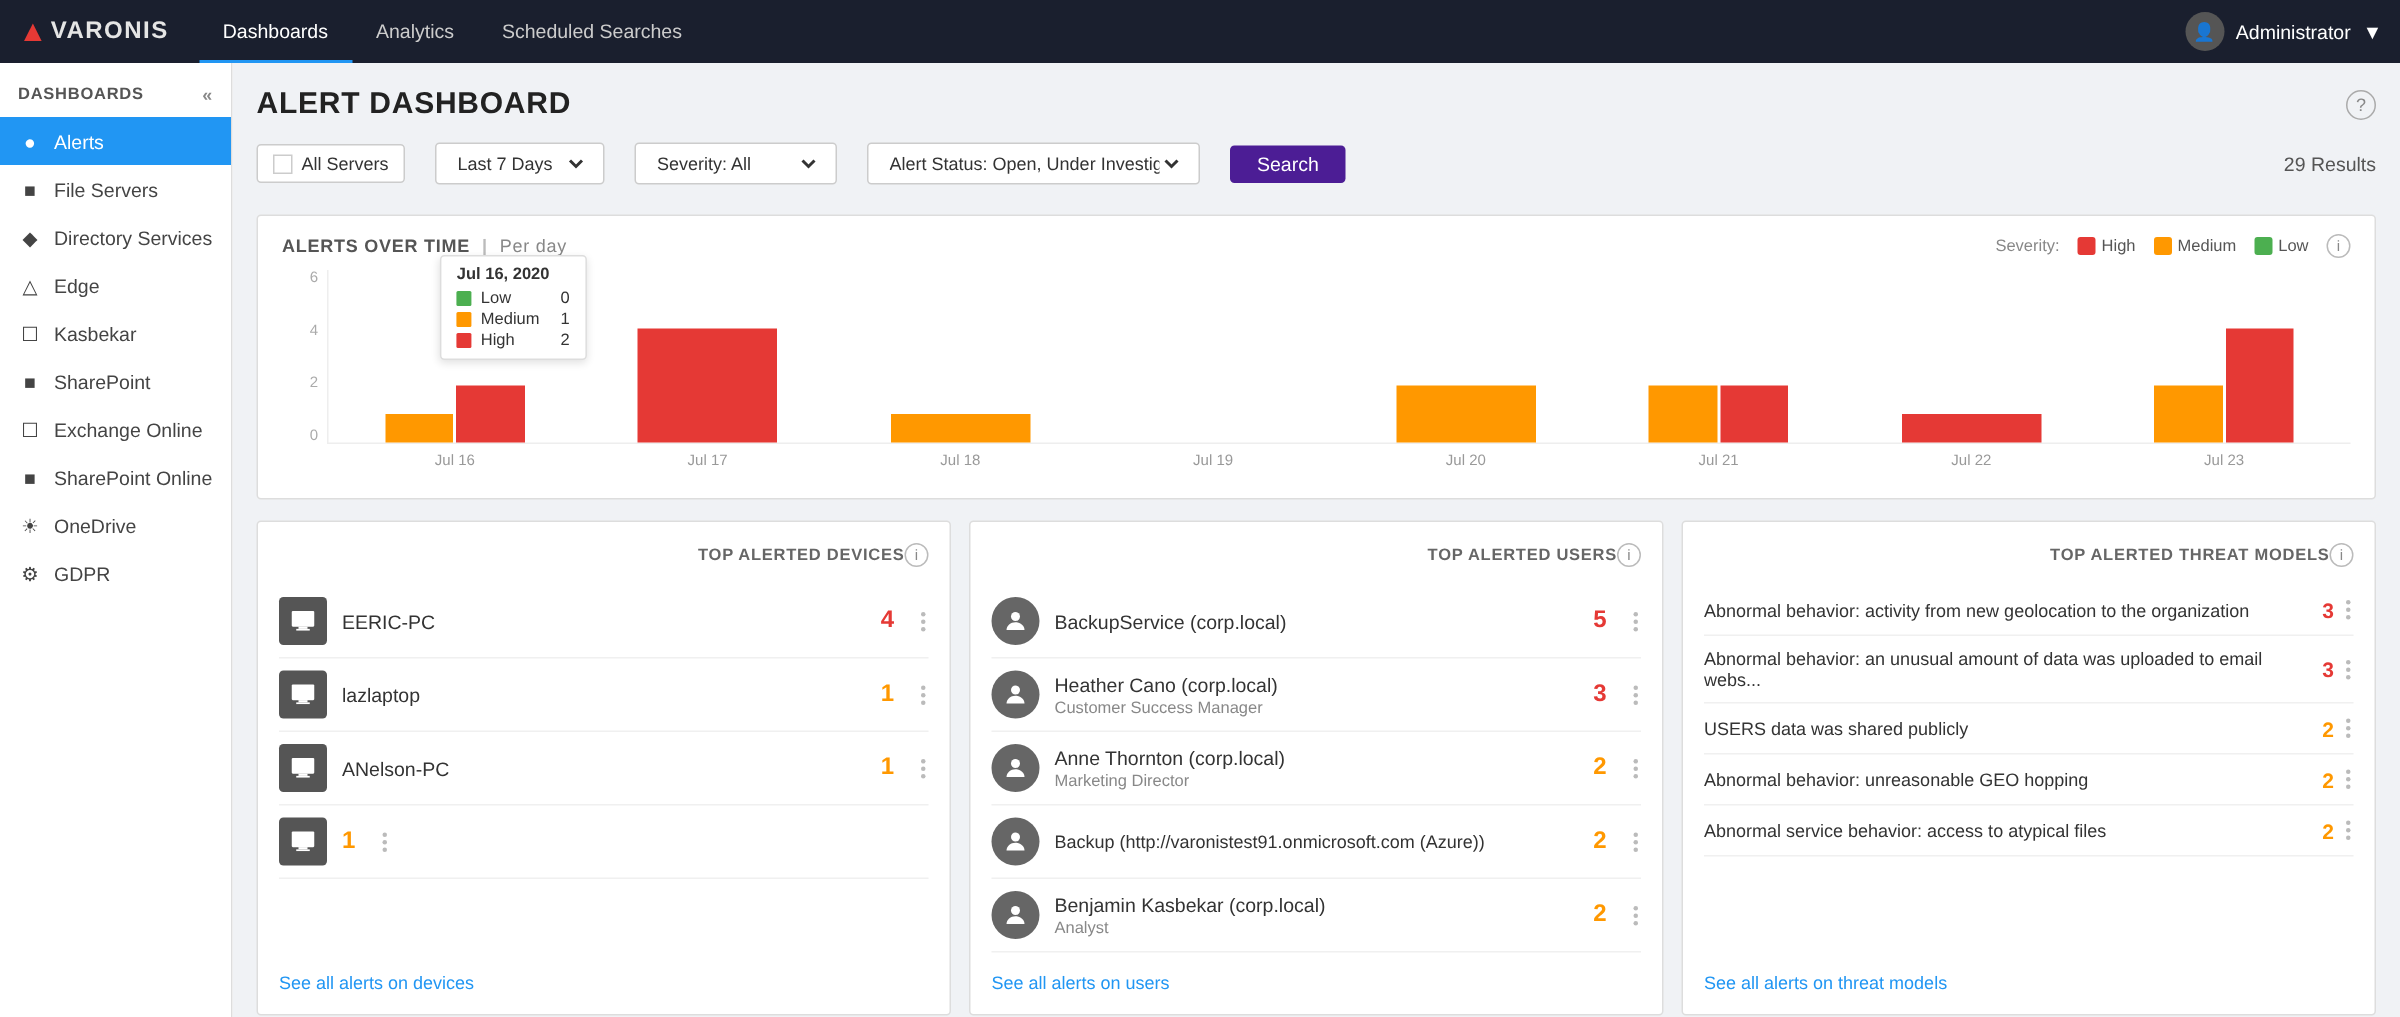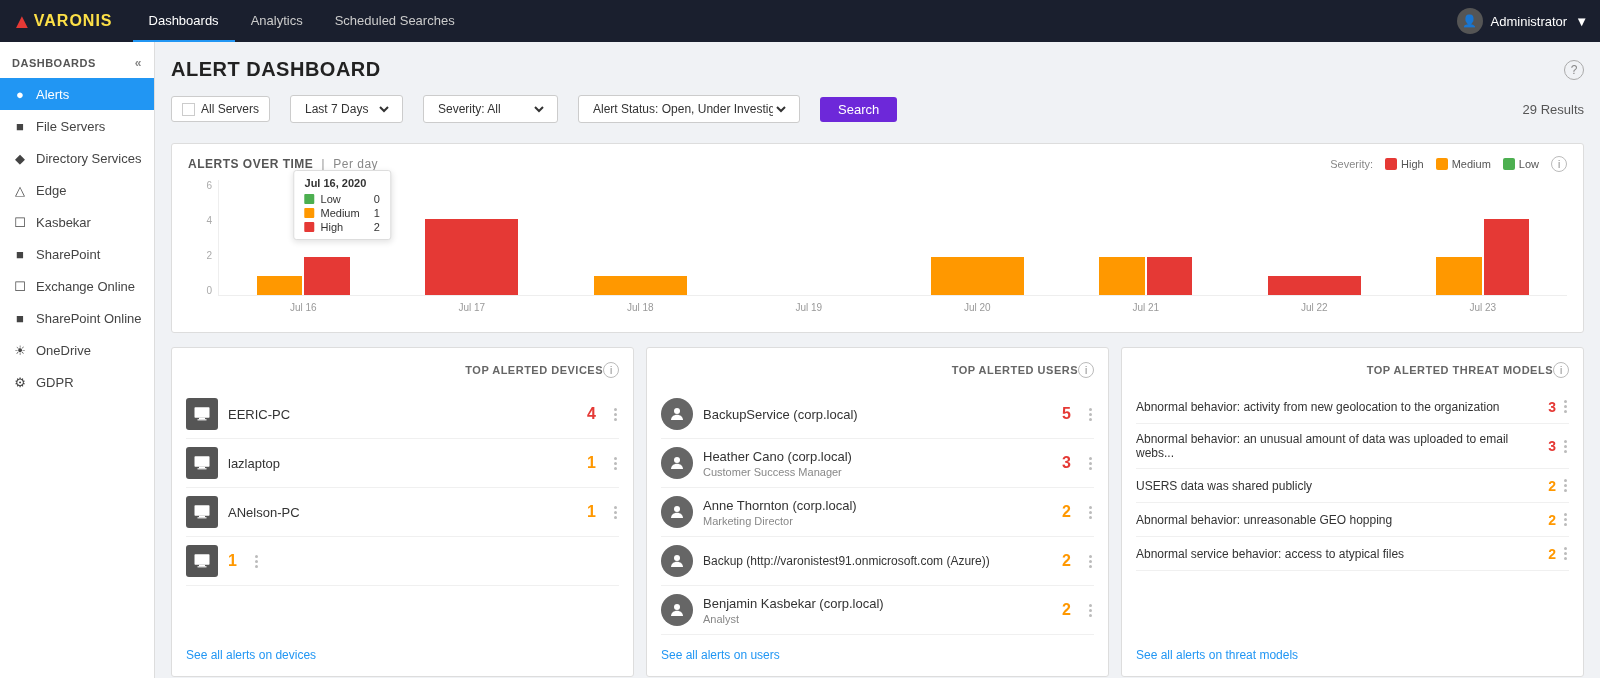--- a/index.html
+++ b/index.html
@@ -15,21 +15,21 @@
       position: fixed;
       top: 0; left: 0; right: 0;
       z-index: 100;
     }
     .topnav-logo {
       display: flex;
       align-items: center;
       margin-right: 20px;
     }
     .logo-text {
-      color: #fde047;
+      color: #e5e5e5;
       font-size: 16px;
       font-weight: bold;
       letter-spacing: 1px;
     }
     .logo-v {
       color: #e53935;
       font-size: 20px;
       font-weight: bold;
       margin-right: 2px;
     }
@@ -196,21 +196,21 @@
       color: #333;
     }
     .server-square {
       width: 13px;
       height: 13px;
       border: 1px solid #ccc;
       display: inline-block;
     }
     .search-btn {
       padding: 5px 18px;
-      background: #6d28d9;
+      background: #4c1d95;
       color: #fff;
       border: none;
       border-radius: 3px;
       cursor: pointer;
       font-size: 13px;
       font-weight: 500;
     }
     .results-count {
       margin-left: auto;
       font-size: 13px;

